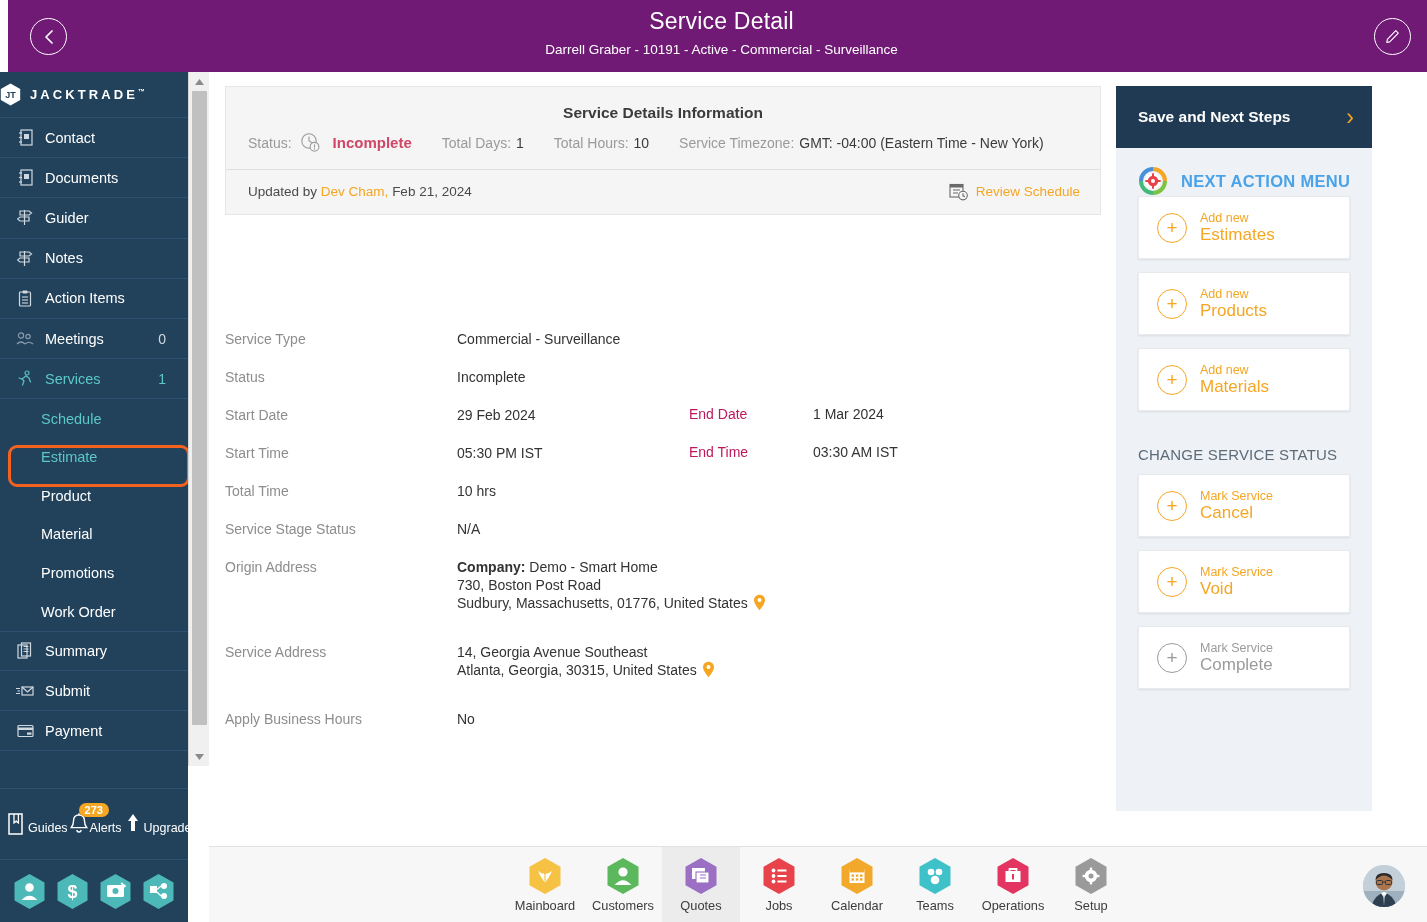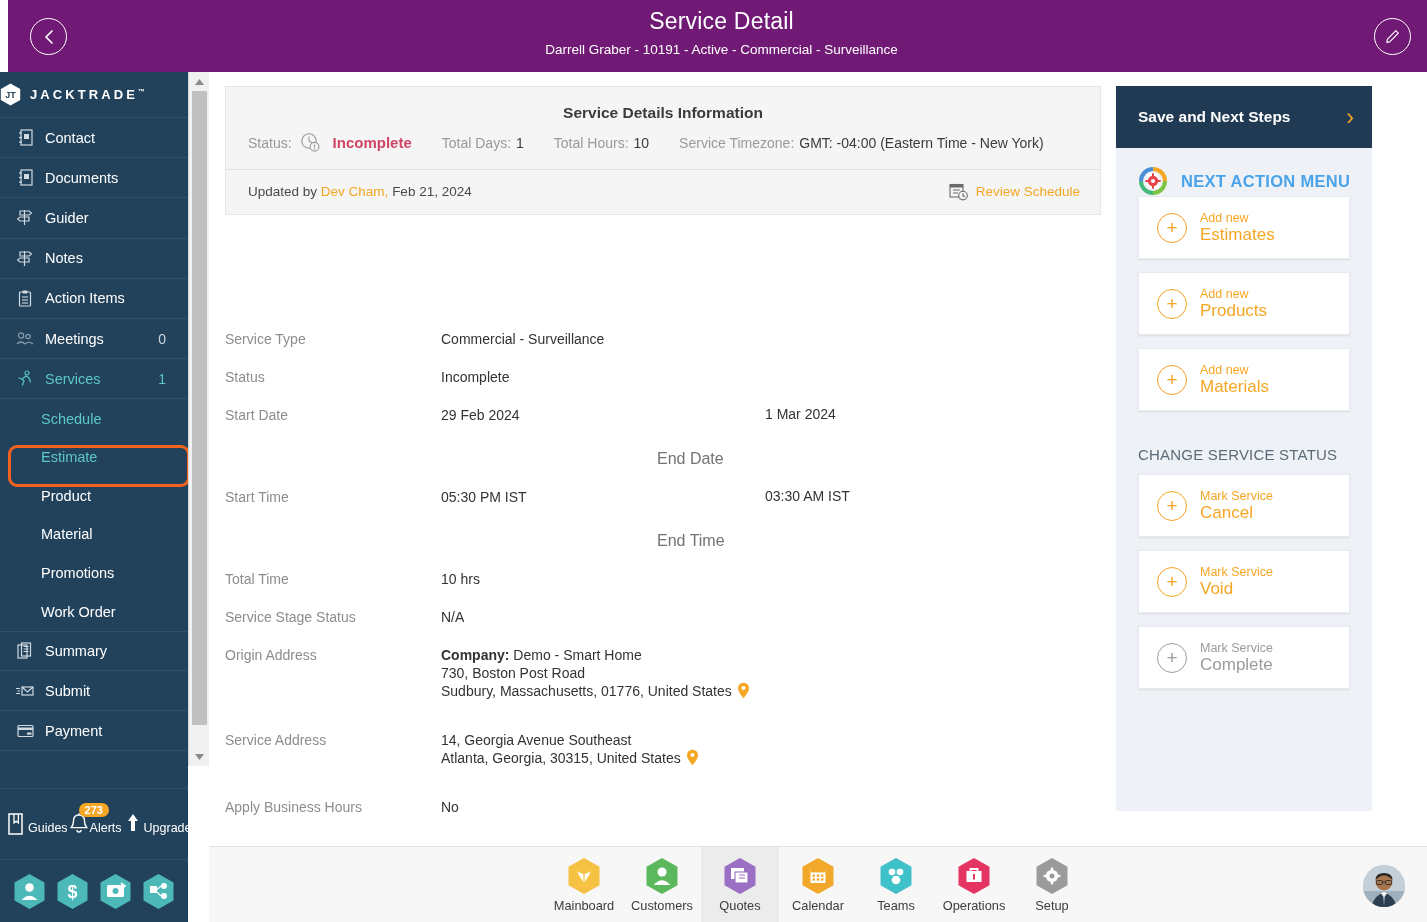--- a/index.html
+++ b/index.html
@@ -114,25 +114,25 @@
   .seg { margin-left: 30px; }
   .card-foot {
     border-top: 1px solid #e0e0e0; background: #f5f5f5;
     display: flex; align-items: center; justify-content: space-between;
     padding: 12px 20px 13px 22px; font-size: 13.5px; color: #4a4a4a;
   }
   .card-foot a { color: #f5a623; text-decoration: none; cursor: pointer; }
   .review { display: flex; align-items: center; gap: 8px; color: #f5a623; cursor: pointer; }
 
   .details { position: absolute; left: 16px; top: 258px; width: 880px; }
-  .drow { display: flex; align-items: flex-start; margin-bottom: 20px; }
+  .drow { display: flex; align-items: flex-start; margin-bottom: 20px; gap: 16px; }
   .dlabel { width: 216px; font-size: 14px; color: #8d8d8d; padding-top: 1px; flex: none; }
   .dval { width: 216px; font-size: 14px; color: #333333; flex: none; line-height: 18px; }
   .dval.wide { width: 440px; }
-  .dlabel2 { width: 108px; font-size: 16px; color: #737373; flex: none; margin-top: 44px; }
+  .dlabel2 { width: 108px; font-size: 14px; color: #be185d; flex: none; }
   .dval2 { font-size: 14px; color: #333333; }
   .pin { display: inline-block; margin-left: 5px; vertical-align: -3px; }
 
   
   .right {
     position: absolute; left: 1116px; top: 86px; width: 256px; height: 725px;
     background: #eef2f6;
   }
   .right-head {
     height: 62px; background: #1f3a52; display: flex; align-items: center;
@@ -638,20 +638,34 @@
               <rect x="8" y="11" width="13" height="11" fill="#fff"></rect>
               <rect x="12" y="15" width="13" height="11" fill="#fff" stroke="#9b6fc4" stroke-width="1.1"></rect>
               <path d="M16 18 h6 M16 21 h6" stroke="#9b6fc4" stroke-width="1.1"></path>
             </svg>
         </span>
         <span class="nlabel">Quotes</span>
       </div>
       <div class="navitem">
         <span class="hexicon">
           <svg width="34" height="38" viewBox="0 0 34 38">
+              <polygon points="17,1 32.5,9.7 32.5,28.3 17,37 1.5,28.3 1.5,9.7" fill="#e8434a"></polygon>
+              <circle cx="11.5" cy="13.5" r="1.9" fill="#fff"></circle>
+              <circle cx="11.5" cy="19" r="1.9" fill="#fff"></circle>
+              <circle cx="11.5" cy="24.5" r="1.9" fill="#fff"></circle>
+              <rect x="15.5" y="12.5" width="9" height="2" fill="#fff"></rect>
+              <rect x="15.5" y="18" width="9" height="2" fill="#fff"></rect>
+              <rect x="15.5" y="23.5" width="9" height="2" fill="#fff"></rect>
+            </svg>
+        </span>
+        <span class="nlabel">Jobs</span>
+      </div>
+      <div class="navitem">
+        <span class="hexicon">
+          <svg width="34" height="38" viewBox="0 0 34 38">
               <polygon points="17,1 32.5,9.7 32.5,28.3 17,37 1.5,28.3 1.5,9.7" fill="#f2a92b"></polygon>
               <rect x="9.5" y="12" width="15" height="14" fill="#fff"></rect>
               <rect x="9.5" y="12" width="15" height="3.4" fill="#f2a92b"></rect>
               <g fill="#f2a92b">
                 <rect x="11.5" y="17.5" width="2.5" height="2.3"></rect>
                 <rect x="15.8" y="17.5" width="2.5" height="2.3"></rect>
                 <rect x="20" y="17.5" width="2.5" height="2.3"></rect>
                 <rect x="11.5" y="21.3" width="2.5" height="2.3"></rect>
                 <rect x="15.8" y="21.3" width="2.5" height="2.3"></rect>
                 <rect x="20" y="21.3" width="2.5" height="2.3"></rect>

